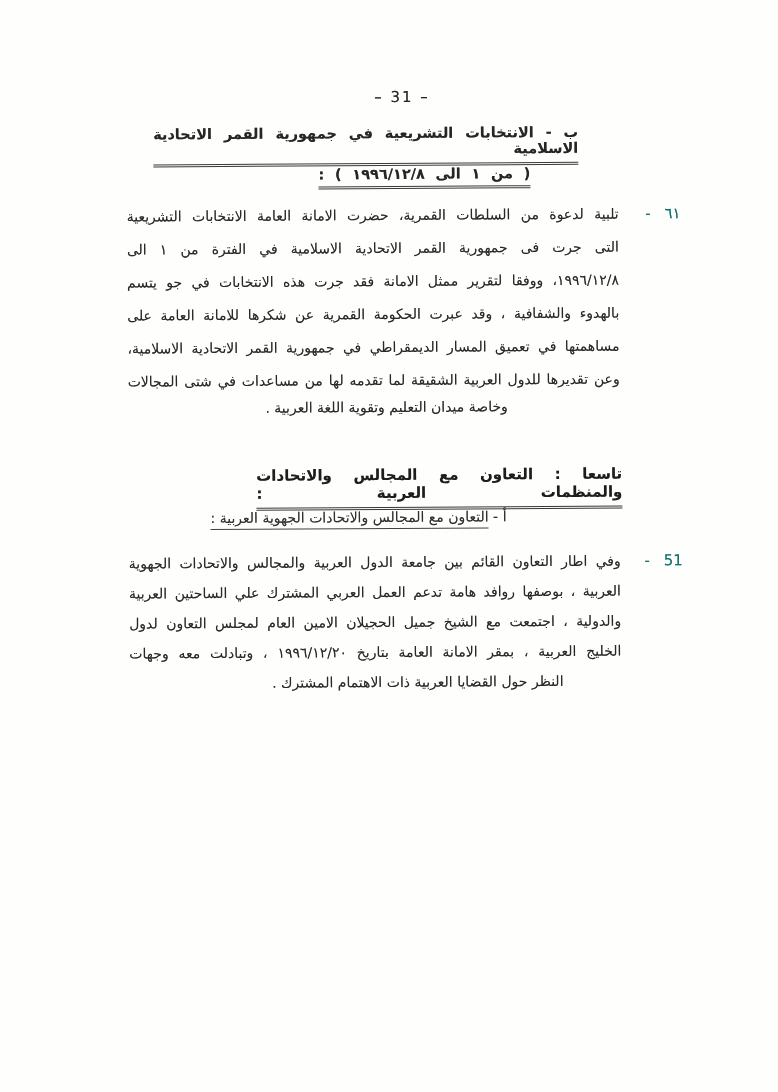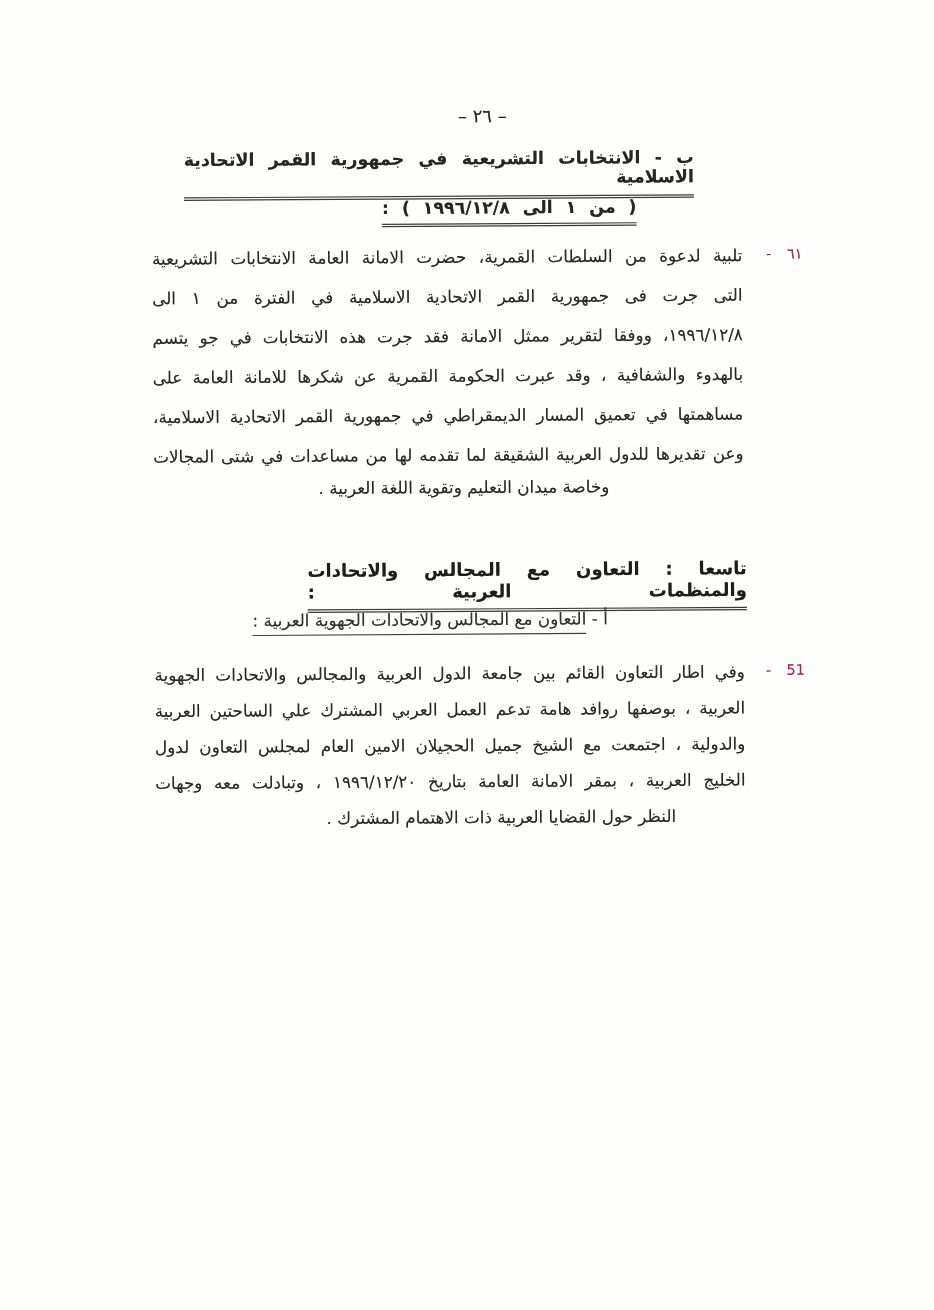--- a/index.html
+++ b/index.html
@@ -22,22 +22,22 @@
     text-align:justify; text-align-last:justify;
     padding-bottom:6px; border-bottom:3px double #3a3a3a;
   }
   .h-date {
     position:absolute; top:166px; right:246px; width:212px;
     direction:rtl; font-size:14.5px; font-weight:bold;
     text-align:justify; text-align-last:justify;
     padding-bottom:4px; border-bottom:3px double #3a3a3a;
   }
   .para-num {
-    position:absolute; right:108px; direction:rtl;
-    font-size:12px; word-spacing:9px; color:#be185d;
+    position:absolute; right:96px; direction:rtl;
+    font-size:15px; word-spacing:9px; color:#0f766e;
   }
   .bline {
     position:absolute; left:128px; width:492px; box-sizing:border-box;
     direction:rtl; font-size:14px; line-height:19px; color:#292929;
     text-align:justify; text-align-last:justify; text-justify:inter-word;
   }
   .bline.lastline { text-align:right; text-align-last:right; }
   .h-nine {
     position:absolute; top:466px; right:156px; width:366px;
     direction:rtl; font-size:15px; font-weight:bold; color:#1d1d1d;
@@ -49,21 +49,21 @@
     direction:rtl; font-size:14px; color:#303030;
   }
   .h-item .uline { border-bottom:1.5px solid #404040; padding-bottom:3px; }
 </style>
 </head>
 <body>
 
 <div class="page">
   <div class="tilt">
 
-    <div class="page-number txt">– ٢٦ –</div>
+    <div class="page-number txt">– 31 –</div>
 
     <div class="h-main txt">ب - الانتخابات التشريعية في جمهورية القمر الاتحادية الاسلامية</div>
     <div class="h-date txt">( من ١ الى ١٩٩٦/١٢/٨ ) :</div>
 
     <div class="para-num txt" style="top:206px">٦١ -</div>
     <div class="bline txt" style="top:206px">تلبية لدعوة من السلطات القمرية، حضرت الامانة العامة الانتخابات التشريعية</div>
     <div class="bline txt" style="top:239px">التى جرت فى جمهورية القمر الاتحادية الاسلامية في الفترة من ١ الى</div>
     <div class="bline txt" style="top:272px">١٩٩٦/١٢/٨، ووفقا لتقرير ممثل الامانة فقد جرت هذه الانتخابات في جو يتسم</div>
     <div class="bline txt" style="top:305px">بالهدوء والشفافية ، وقد عبرت الحكومة القمرية عن شكرها للامانة العامة على</div>
     <div class="bline txt" style="top:338px">مساهمتها في تعميق المسار الديمقراطي في جمهورية القمر الاتحادية الاسلامية،</div>

